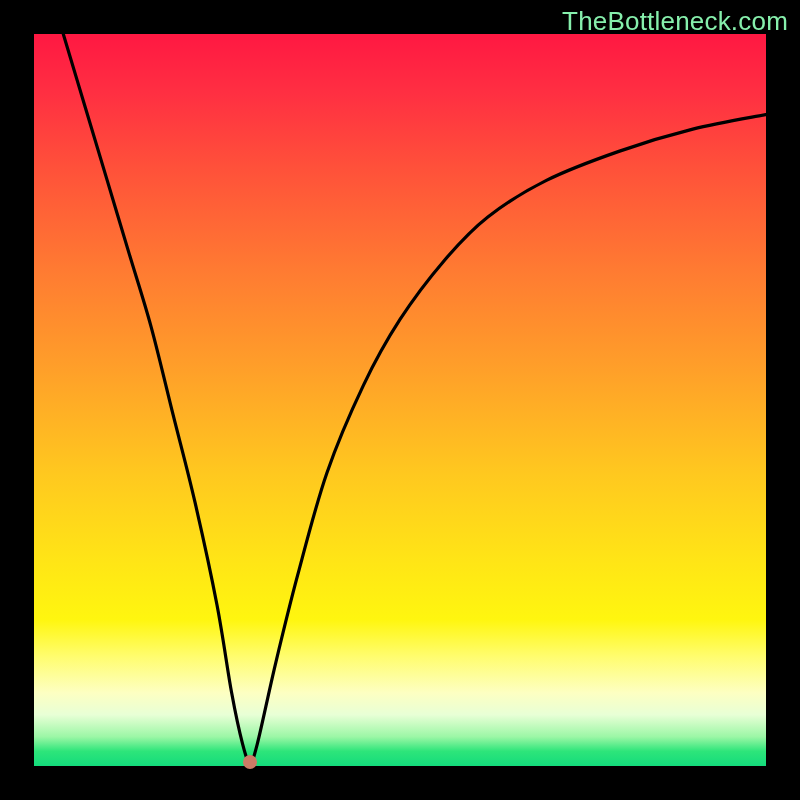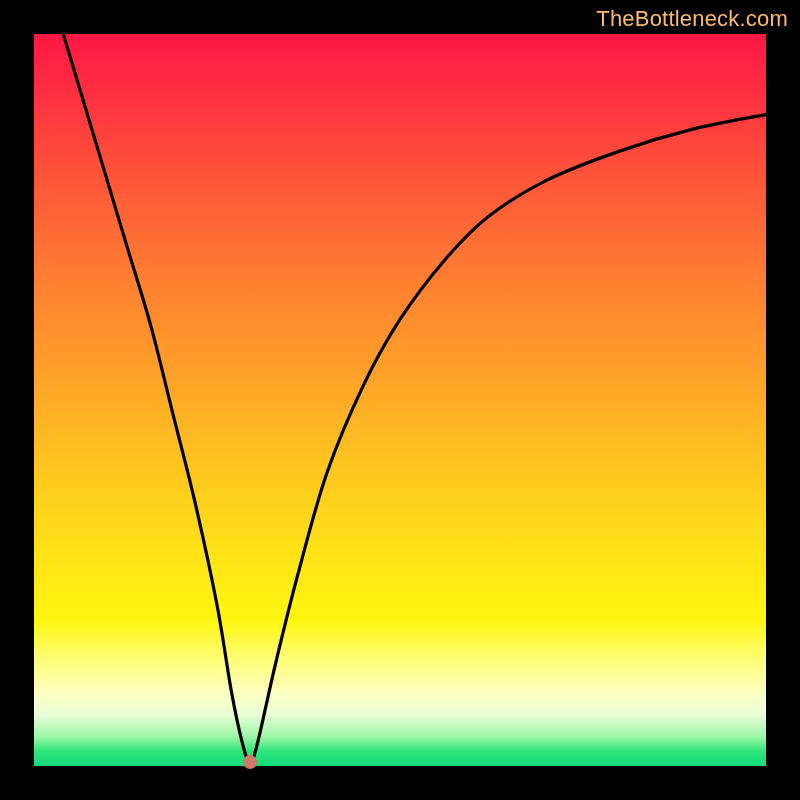--- a/index.html
+++ b/index.html
@@ -48,22 +48,22 @@
     position: absolute;
     left: 0;
     top: 0;
     width: 732px;
     height: 732px;
   }
   .watermark {
     position: absolute;
     top: 6px;
     right: 12px;
-    color: #fdba74;
-    font-size: 22px;
+    color: #86efac;
+    font-size: 26px;
     font-weight: 500;
     letter-spacing: 0.2px;
     text-align: right;
   }
   .marker {
     position: absolute;
     width: 14px;
     height: 14px;
     border-radius: 50%;
     background: #cc7b66;

